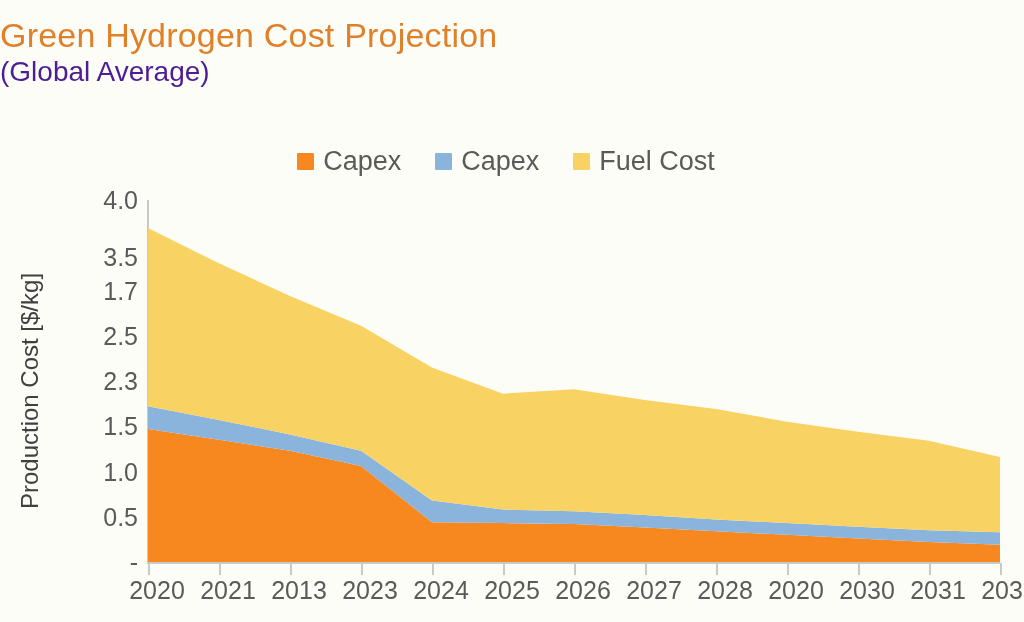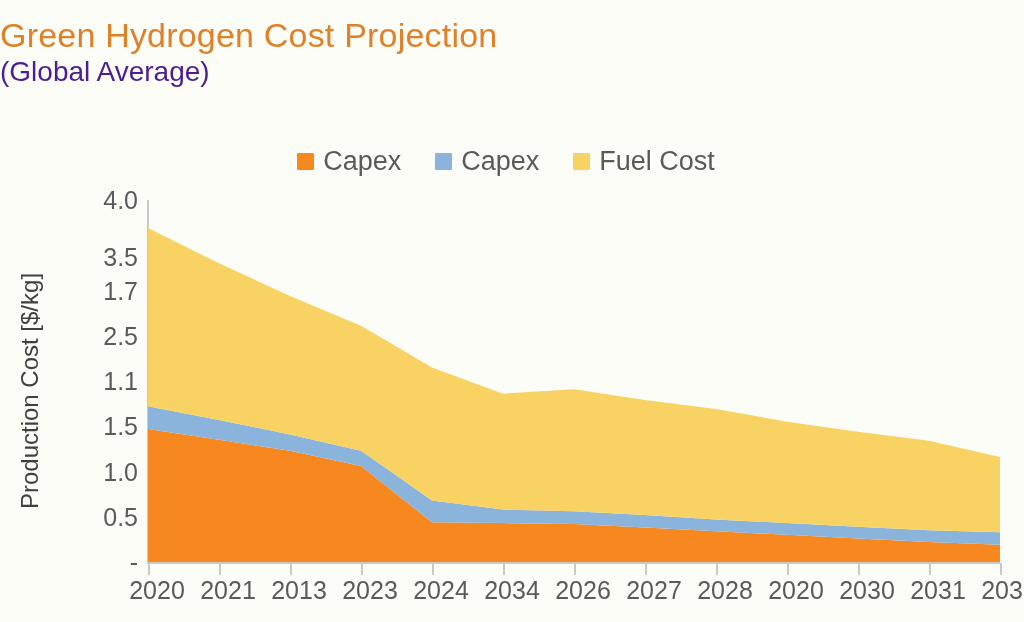--- a/index.html
+++ b/index.html
@@ -186,21 +186,21 @@
 
   <div class="y-axis-title">
     <span>Production Cost [$/kg]</span>
   </div>
 
   <div class="y-labels" id="y-labels">
       <div class="y-label" style="top: 10px;">4.0</div>
       <div class="y-label" style="top: 67px;">3.5</div>
       <div class="y-label" style="top: 100.5px;">1.7</div>
       <div class="y-label" style="top: 145.75px;">2.5</div>
-      <div class="y-label" style="top: 191px;">1.1</div>
+      <div class="y-label" style="top: 191px;">2.3</div>
       <div class="y-label" style="top: 236.25px;">1.5</div>
       <div class="y-label" style="top: 281.5px;">1.0</div>
       <div class="y-label" style="top: 326.75px;">0.5</div>
       <div class="y-label" style="top: 372px;">-</div>
     </div>
 
   <div class="axis-line v-axis"></div>
   <div class="axis-line h-axis"></div>
 
   <div class="plot-area">
@@ -225,21 +225,21 @@
       <div class="x-tick" style="left: 710px;"></div>
       <div class="x-tick" style="left: 781px;"></div>
       <div class="x-tick" style="left: 852px;"></div>
     </div>
   <div class="x-labels" id="x-labels">
       <div class="x-label" style="left: 0px;">2020</div>
       <div class="x-label" style="left: 71px;">2021</div>
       <div class="x-label" style="left: 142px;">2013</div>
       <div class="x-label" style="left: 213px;">2023</div>
       <div class="x-label" style="left: 284px;">2024</div>
-      <div class="x-label" style="left: 355px;">2034</div>
+      <div class="x-label" style="left: 355px;">2025</div>
       <div class="x-label" style="left: 426px;">2026</div>
       <div class="x-label" style="left: 497px;">2027</div>
       <div class="x-label" style="left: 568px;">2028</div>
       <div class="x-label" style="left: 639px;">2020</div>
       <div class="x-label" style="left: 710px;">2030</div>
       <div class="x-label" style="left: 781px;">2031</div>
       <div class="x-label" style="left: 852px;">2032</div>
     </div>
 
 </div>

